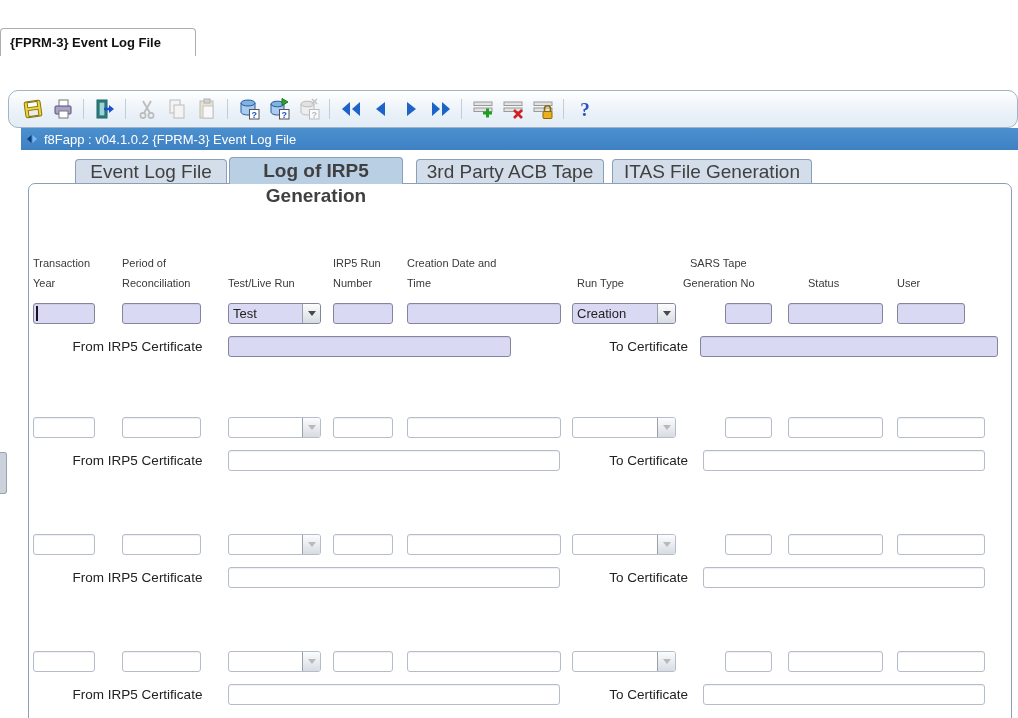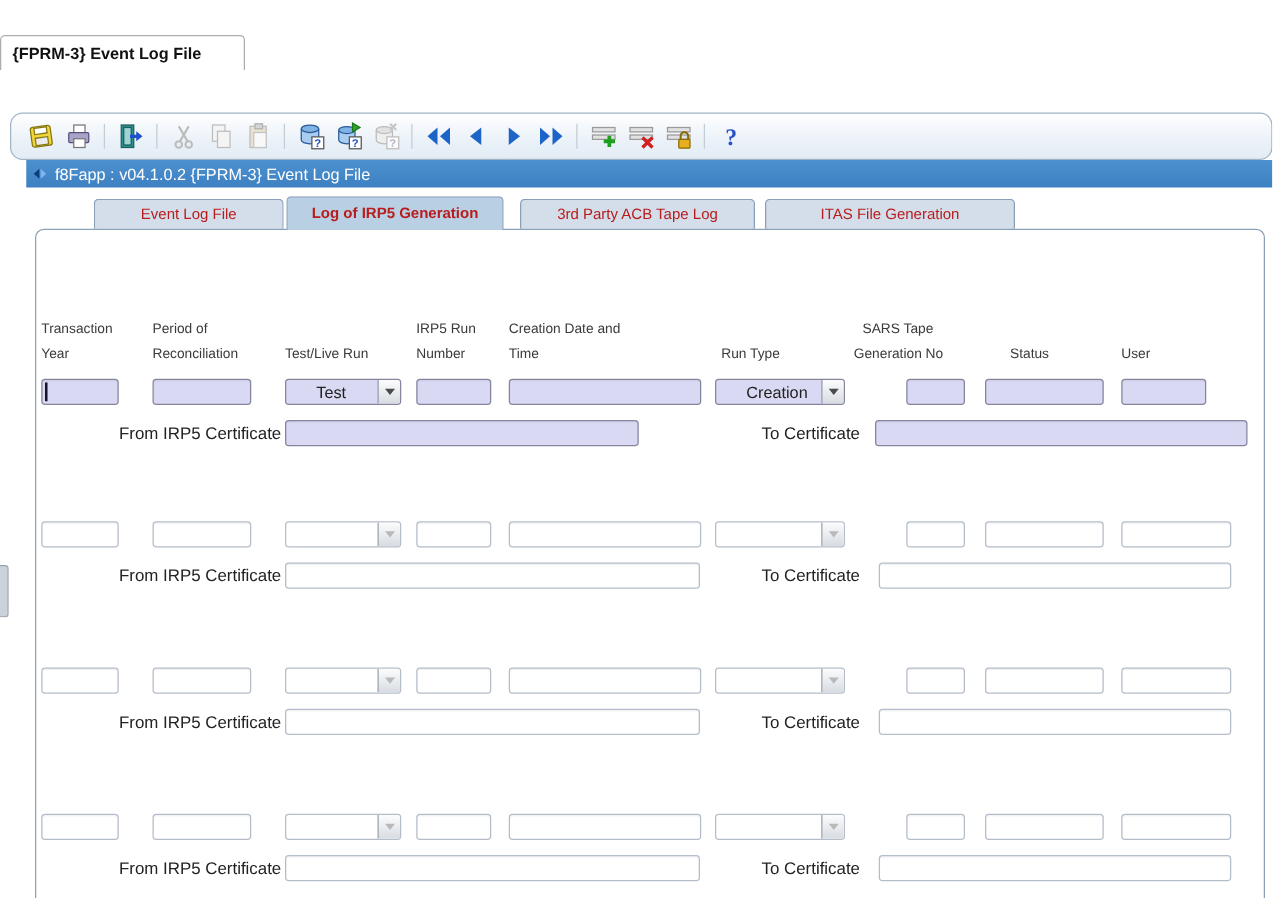--- a/index.html
+++ b/index.html
@@ -21,54 +21,54 @@
   .tb-sep{width:1px;height:20px;background:#c2cdd8;margin:0 4px;}
   
   .title-bar{position:absolute;left:21px;top:100px;width:997px;height:22px;
     background:linear-gradient(var(--title-bar-light,#4a8ecb),var(--title-bar,#3e81c3));
     color:#fff;font-size:13px;display:flex;align-items:center;gap:6px;padding-left:5px;box-sizing:border-box;}
   
   .panel{position:absolute;left:28px;top:155px;width:984px;height:553px;background:#fff;
     border:1px solid var(--panel-border,#8aa0b8);border-radius:7px;box-sizing:border-box;}
   
   .tab{position:absolute;box-sizing:border-box;border:1px solid var(--panel-border,#8aa0b8);
-    border-bottom:none;border-radius:4px 4px 0 0;text-align:center;font-size:12px;color:#b91c1c;
+    border-bottom:none;border-radius:4px 4px 0 0;text-align:center;font-size:19px;color:#404040;
     background:var(--inactive-tab,#d4deea);cursor:default;}
   .tab{top:131px;height:24px;line-height:23px;}
   .tab-active{top:129px;height:27px;line-height:25px;font-weight:bold;background:var(--active-tab,#b9cfe4);z-index:3;}
   .tab1{left:75px;width:152px;}
   .tab2{left:229px;width:174px;}
   .tab3{left:416px;width:188px;}
   .tab4{left:612px;width:200px;}
   
   .hdr{position:absolute;font-size:11px;color:#3a3a3a;white-space:nowrap;}
   
   .record-group{position:absolute;left:0;width:1018px;height:62px;}
   .fld{position:absolute;height:21px;box-sizing:border-box;border-radius:3px;border:1px solid #b4bdc9;
     background:#fff;font-family:"Liberation Sans",sans-serif;font-size:13px;color:#111;padding:0 3px;outline:none;
     box-shadow:inset 0 1px 1px rgba(40,40,80,0.07);}
   .active .fld{background:var(--active-field,#d9d9f3);border-color:var(--field-border-active,#85859e);}
   .c0{left:33px;width:62px;} .c1{left:122px;width:79px;} .c3{left:333px;width:60px;}
   .c4{left:407px;width:154px;} .c6{left:725px;width:47px;} .c7{left:788px;width:95px;}
   .c8{left:897px;width:68px;} .inactive .c8{width:88px;}
   .combo{position:absolute;height:21px;box-sizing:border-box;border:1px solid #b4bdc9;border-radius:3px;
-    display:flex;overflow:hidden;background:#fff;padding-left:20px;}
+    display:flex;overflow:hidden;background:#fff;}
   .active .combo{background:var(--active-field,#d9d9f3);border-color:var(--field-border-active,#85859e);}
   .c2{left:228px;width:93px;} .c5{left:572px;width:104px;}
   .combo-text{flex:1;font-size:13px;line-height:19px;padding-left:4px;white-space:nowrap;}
   .combo-btn{width:17px;border-left:1px solid #98a0ac;background:linear-gradient(#fcfcfd,#d7dce2);
     display:flex;align-items:center;justify-content:center;}
   .combo-arrow{width:0;height:0;border-left:4px solid transparent;border-right:4px solid transparent;
     border-top:5px solid #4a4a4a;}
   .inactive .combo-arrow{border-top-color:#b9b9b9;}
   .caret{position:absolute;left:36px;top:3px;width:2px;height:15px;background:#151525;display:none;}
   .active .caret{display:block;}
   .cert-row{position:absolute;left:0;top:33px;width:1018px;height:22px;}
   .cert-label{position:absolute;top:3px;font-size:13.5px;color:#222;white-space:nowrap;}
-  .from-label{left:50px;width:175px;text-align:right;}
+  .from-label{left:50px;width:175px;text-align:center;}
   .to-label{left:573px;width:115px;text-align:right;}
   .cert-from{left:228px;width:283px;top:0;} .inactive .cert-from{width:332px;}
   .cert-to{left:700px;width:298px;top:0;} .inactive .cert-to{left:703px;width:282px;}
   
   .left-scroll-thumb{position:absolute;left:0;top:424px;width:7px;height:42px;background:#ccd2db;
     border:1px solid #9aa2ae;border-left:none;border-radius:0 3px 3px 0;box-sizing:border-box;}
   .bottom-strip{position:absolute;left:0;top:708px;width:1018px;height:10px;background:#d9e3f0;}
 </style>
 </head>
 <body>

